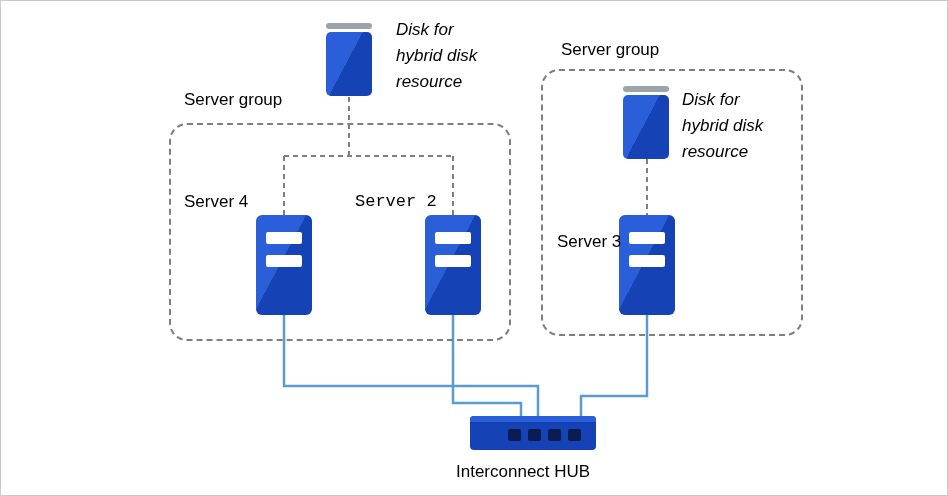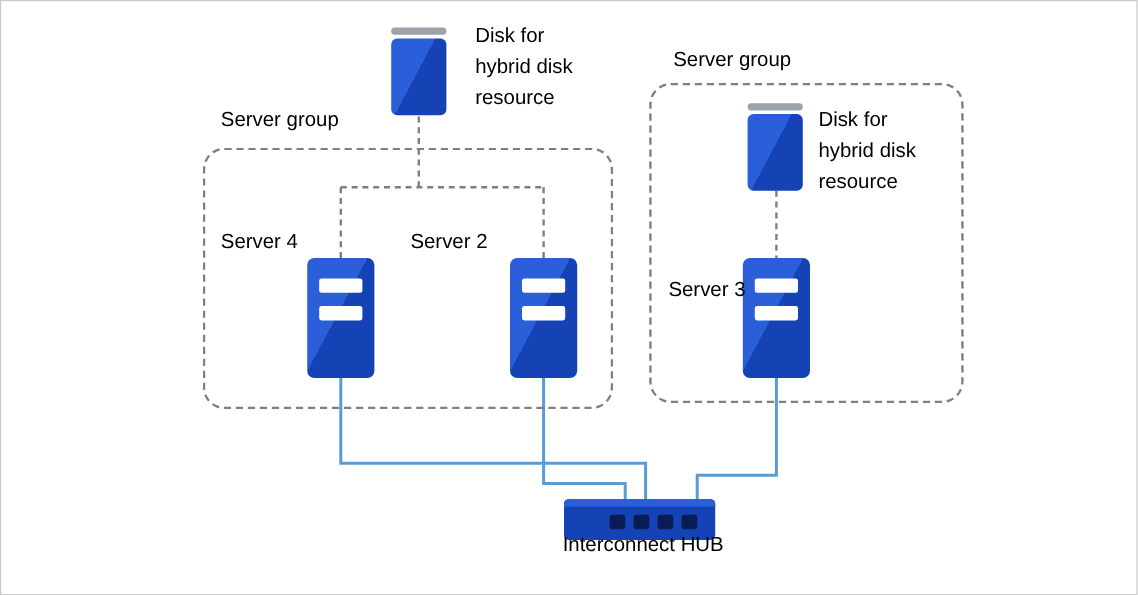--- a/index.html
+++ b/index.html
@@ -20,21 +20,21 @@
   .blue-line   { fill:none; stroke:var(--connector-blue,#5b9bd5); stroke-width:2.5; }
 
   .group-box {
     position:absolute;
     border:2px dashed var(--connector-gray,#7f7f7f);
     border-radius:18px;
     background:transparent;
   }
 
   .txt { position:absolute; font-size:17px; line-height:26px; white-space:nowrap; }
-  .txt.wrap { white-space:normal; }
+  .txt.wrap { white-space:normal;font-style:italic; }
 
   .server-icon {
     position:absolute; width:56px; height:100px; border-radius:6px;
     background:linear-gradient(118deg,
       var(--device-blue-light,#2b5fd9) 0%, var(--device-blue-light,#2b5fd9) 46%,
       var(--device-blue,#1543b5) 46%, var(--device-blue,#1543b5) 100%);
   }
   .server-icon .slot {
     position:absolute; left:10px; width:36px; height:12px;
     border-radius:2px; background:#ffffff;
@@ -120,18 +120,18 @@
     <div class="hub-port" style="left:98px;"></div>
   </div>
 
   <div class="txt" style="left:183px; top:86px;">Server group</div>
   <div class="txt" style="left:560px; top:36px;">Server group</div>
 
   <div class="txt wrap" style="left:395px; top:16px; width:102px;">Disk for hybrid disk resource</div>
   <div class="txt wrap" style="left:681px; top:86px; width:102px;">Disk for hybrid disk resource</div>
 
   <div class="txt" style="left:183px; top:188px;">Server 4</div>
-  <div class="txt" style="left:341px; top:188px;">Server 2</div>
+  <div class="txt" style="left:354px; top:188px;font-family:Liberation Mono, monospace;">Server 2</div>
   <div class="txt" style="left:556px; top:188px;margin-top:40px;">Server 3</div>
 
-  <div class="txt" style="left:455px; top:440px; width:160px; text-align:center;">Interconnect HUB</div>
+  <div class="txt" style="left:455px; top:458px; width:160px; text-align:left;">Interconnect HUB</div>
 
 </div>
 
 </body></html>

